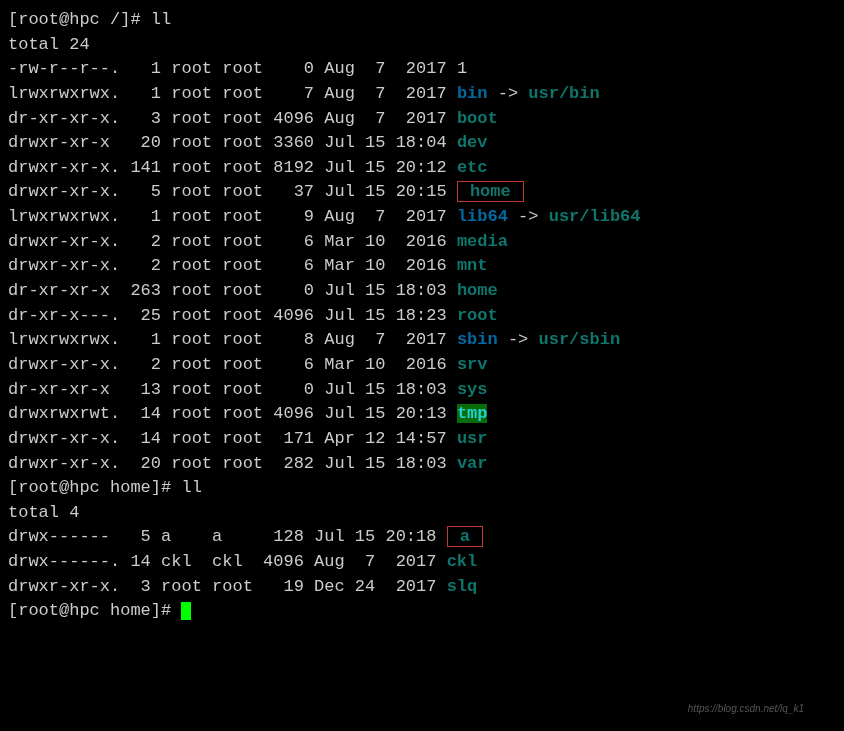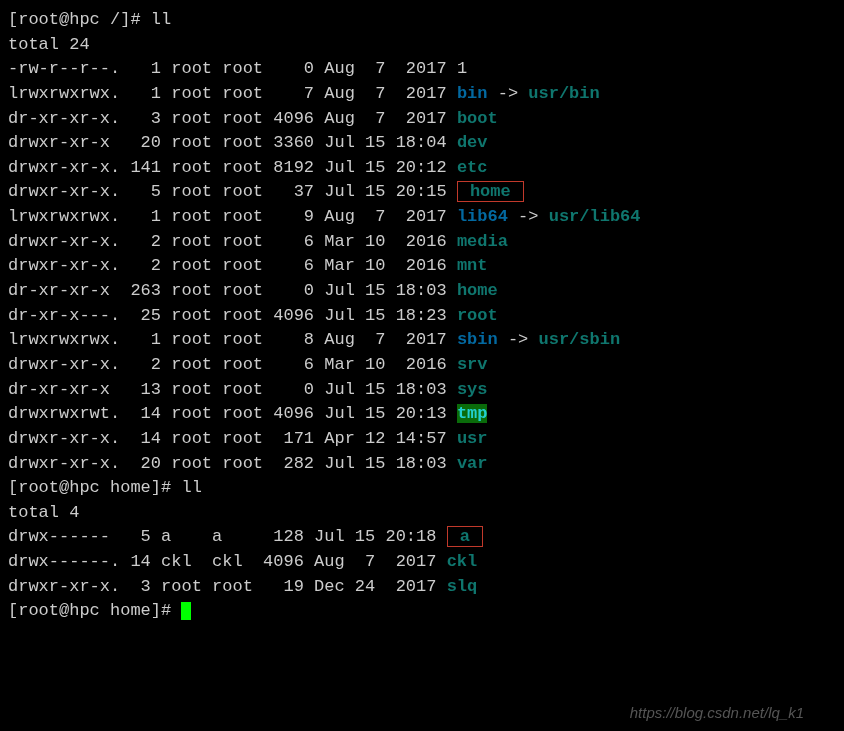--- a/index.html
+++ b/index.html
@@ -13,21 +13,21 @@
     width: 844px;
     box-sizing: border-box;
   }
   .line { white-space: pre; }
   .dir { color: #0f766e; font-weight: bold; }
   .link { color: #0369a1; font-weight: bold; }
   .sticky { background: #0a6b0a; color: #23d0d0; font-weight: bold; }
   .arrow { color: #ccc; }
   .boxed { border: 1px solid #c1392b; padding: 0 12px; }
   .cursor { display:inline-block; width:10px; height:18px; background:#0f0; vertical-align:middle; }
-  .watermark { position:absolute; right:40px; top:702px; color:#555; font-family:sans-serif; font-size:15px; font-style:italic;}
+  .watermark { position:absolute; right:40px; top:702px; color:#555; font-family:sans-serif; font-size:10px; font-style:italic;}
 </style>
 </head>
 <body>
 
 <div id="terminal">
     <div class="line"><span>[root@hpc /]# </span><span>ll</span></div>
     <div class="line">total 24</div>
     <div class="line">-rw-r--r--.   1 root root    0 Aug  7  2017 <span class="">1</span></div>
     <div class="line">lrwxrwxrwx.   1 root root    7 Aug  7  2017 <span class="link">bin</span><span class="arrow"> -&gt; </span><span class="dir">usr/bin</span></div>
     <div class="line">dr-xr-xr-x.   3 root root 4096 Aug  7  2017 <span class="dir">boot</span></div>

